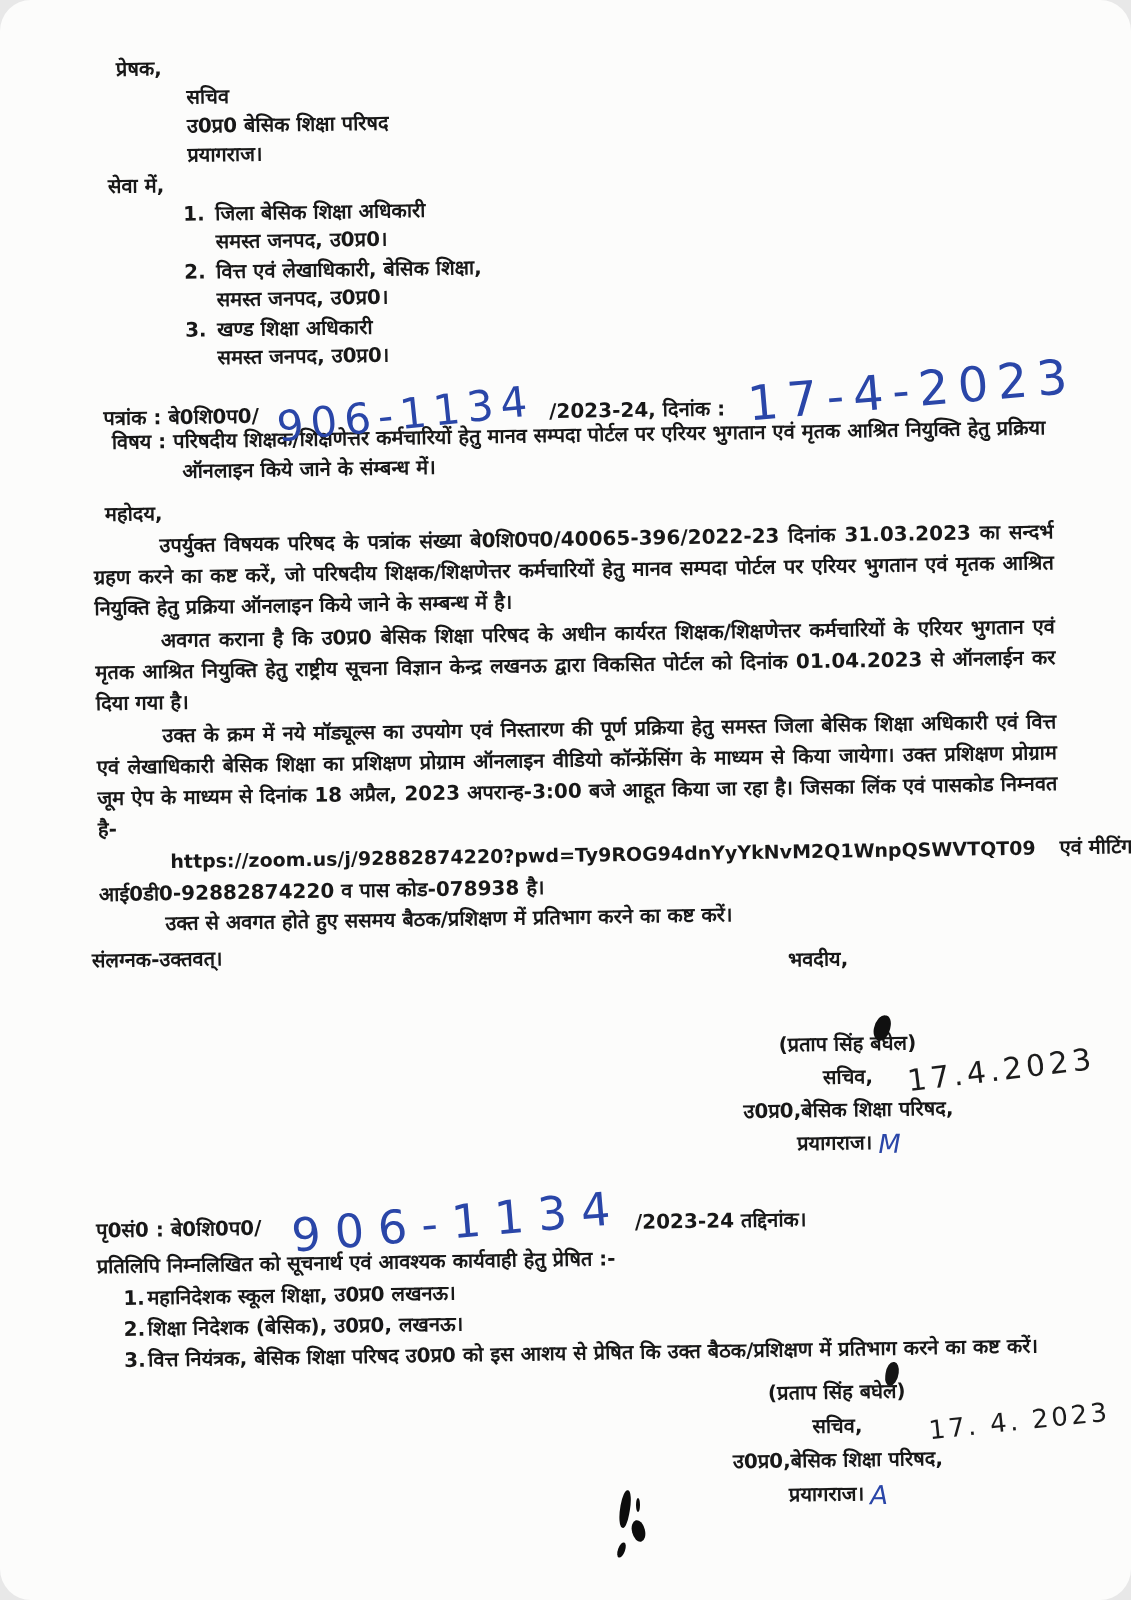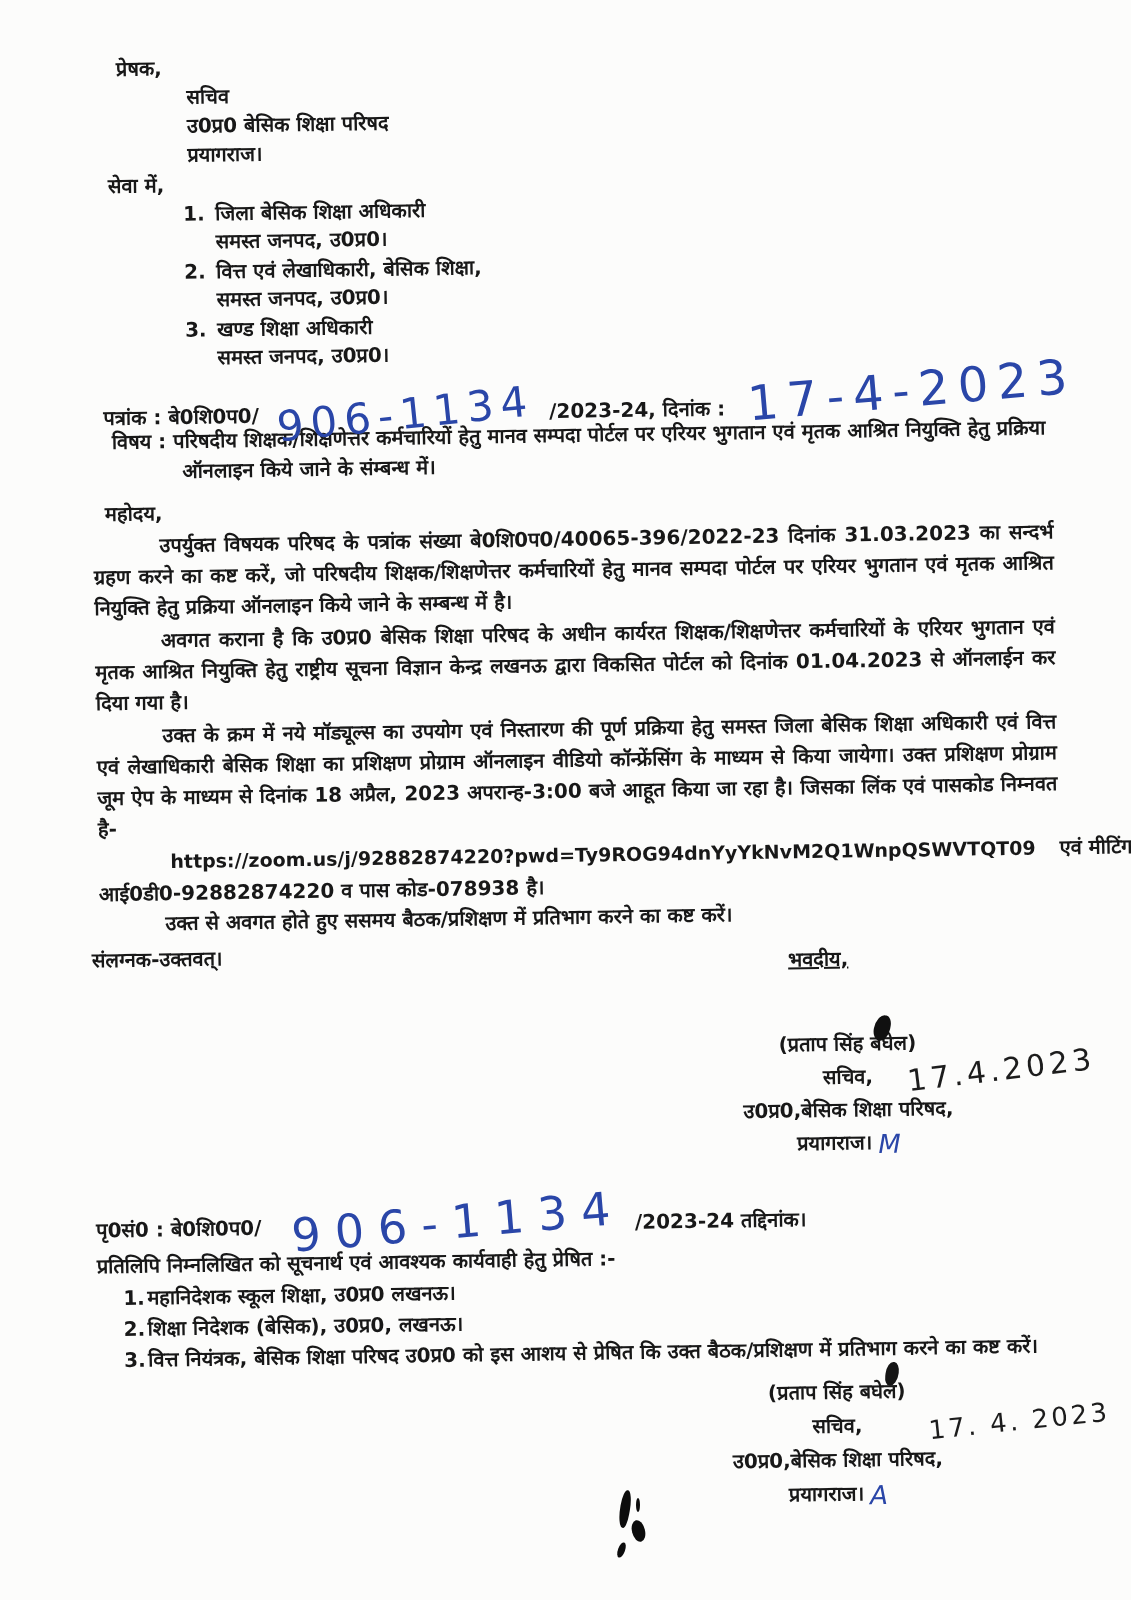--- a/index.html
+++ b/index.html
@@ -1,20 +1,21 @@
 <!DOCTYPE html>
 <html lang="hi"><head>
 <meta charset="utf-8">
 <style>
   html,body { margin:0; padding:0; background:#e8e8e8; }
   .page {
     position:relative; width:1131px; height:1600px;
     background:#fcfcfb; overflow:hidden;
     font-family:"DejaVu Sans", sans-serif;
     color:#181818;
+    border-radius:31px;
   }
   .sheet {
     position:absolute; inset:0;
     transform:rotate(-0.9deg); transform-origin:55% 40%;
     padding:46px 70px 0 95px; box-sizing:border-box;
     font-weight:bold; font-size:20px; line-height:30px;
   }
   .sender-label { margin-left:30px; line-height:30px; }
   .sender-lines { margin-left:100px; line-height:29px; }
   .serve-label { margin-left:20px; line-height:30px; }
@@ -36,21 +37,21 @@
   .subject { margin-left:20px; margin-top:2px; padding-left:70px; text-indent:-70px; width:940px; }
   .salutation { margin-left:12px; margin-top:12px; }
   .body-par { width:960px; margin:2px 0 0 0; text-align:justify; text-indent:66px; line-height:31px; }
   .url-row { margin-left:72px; margin-top:2px; white-space:nowrap; }
   .url-text { font-family:"DejaVu Sans", sans-serif; font-size:19px; letter-spacing:0; }
   .url-sep { display:inline-block; width:24px; }
   .meeting-row { margin-top:2px; }
   .request-row { text-indent:66px; width:960px; }
   .enc-row { position:relative; margin-top:6px; height:30px; }
   .enclosure { position:absolute; left:-8px; top:0; }
-  .closing { position:absolute; left:688px; top:10px;text-decoration:underline; }
+  .closing { position:absolute; left:688px; top:10px; }
 
   .sig-block { width:360px; margin:64px 40px 0 auto; text-align:center; line-height:33px; position:relative; }
   .sig-name { position:relative; display:inline-block; }
   .ink-blot { position:absolute; left:96px; top:-12px; width:16px; height:26px;
     background:#101010; border-radius:60% 40% 55% 45%; transform:rotate(12deg); }
   .sig-scrawl-1 {
     position:absolute; left:128px; top:28px; font-size:30px; letter-spacing:4px;
     color:#1c1c1c; font-weight:normal; transform:rotate(-6deg); white-space:nowrap;
   }
   .sig-initial { font-size:26px; vertical-align:-4px; margin-left:6px; font-style:italic; }

